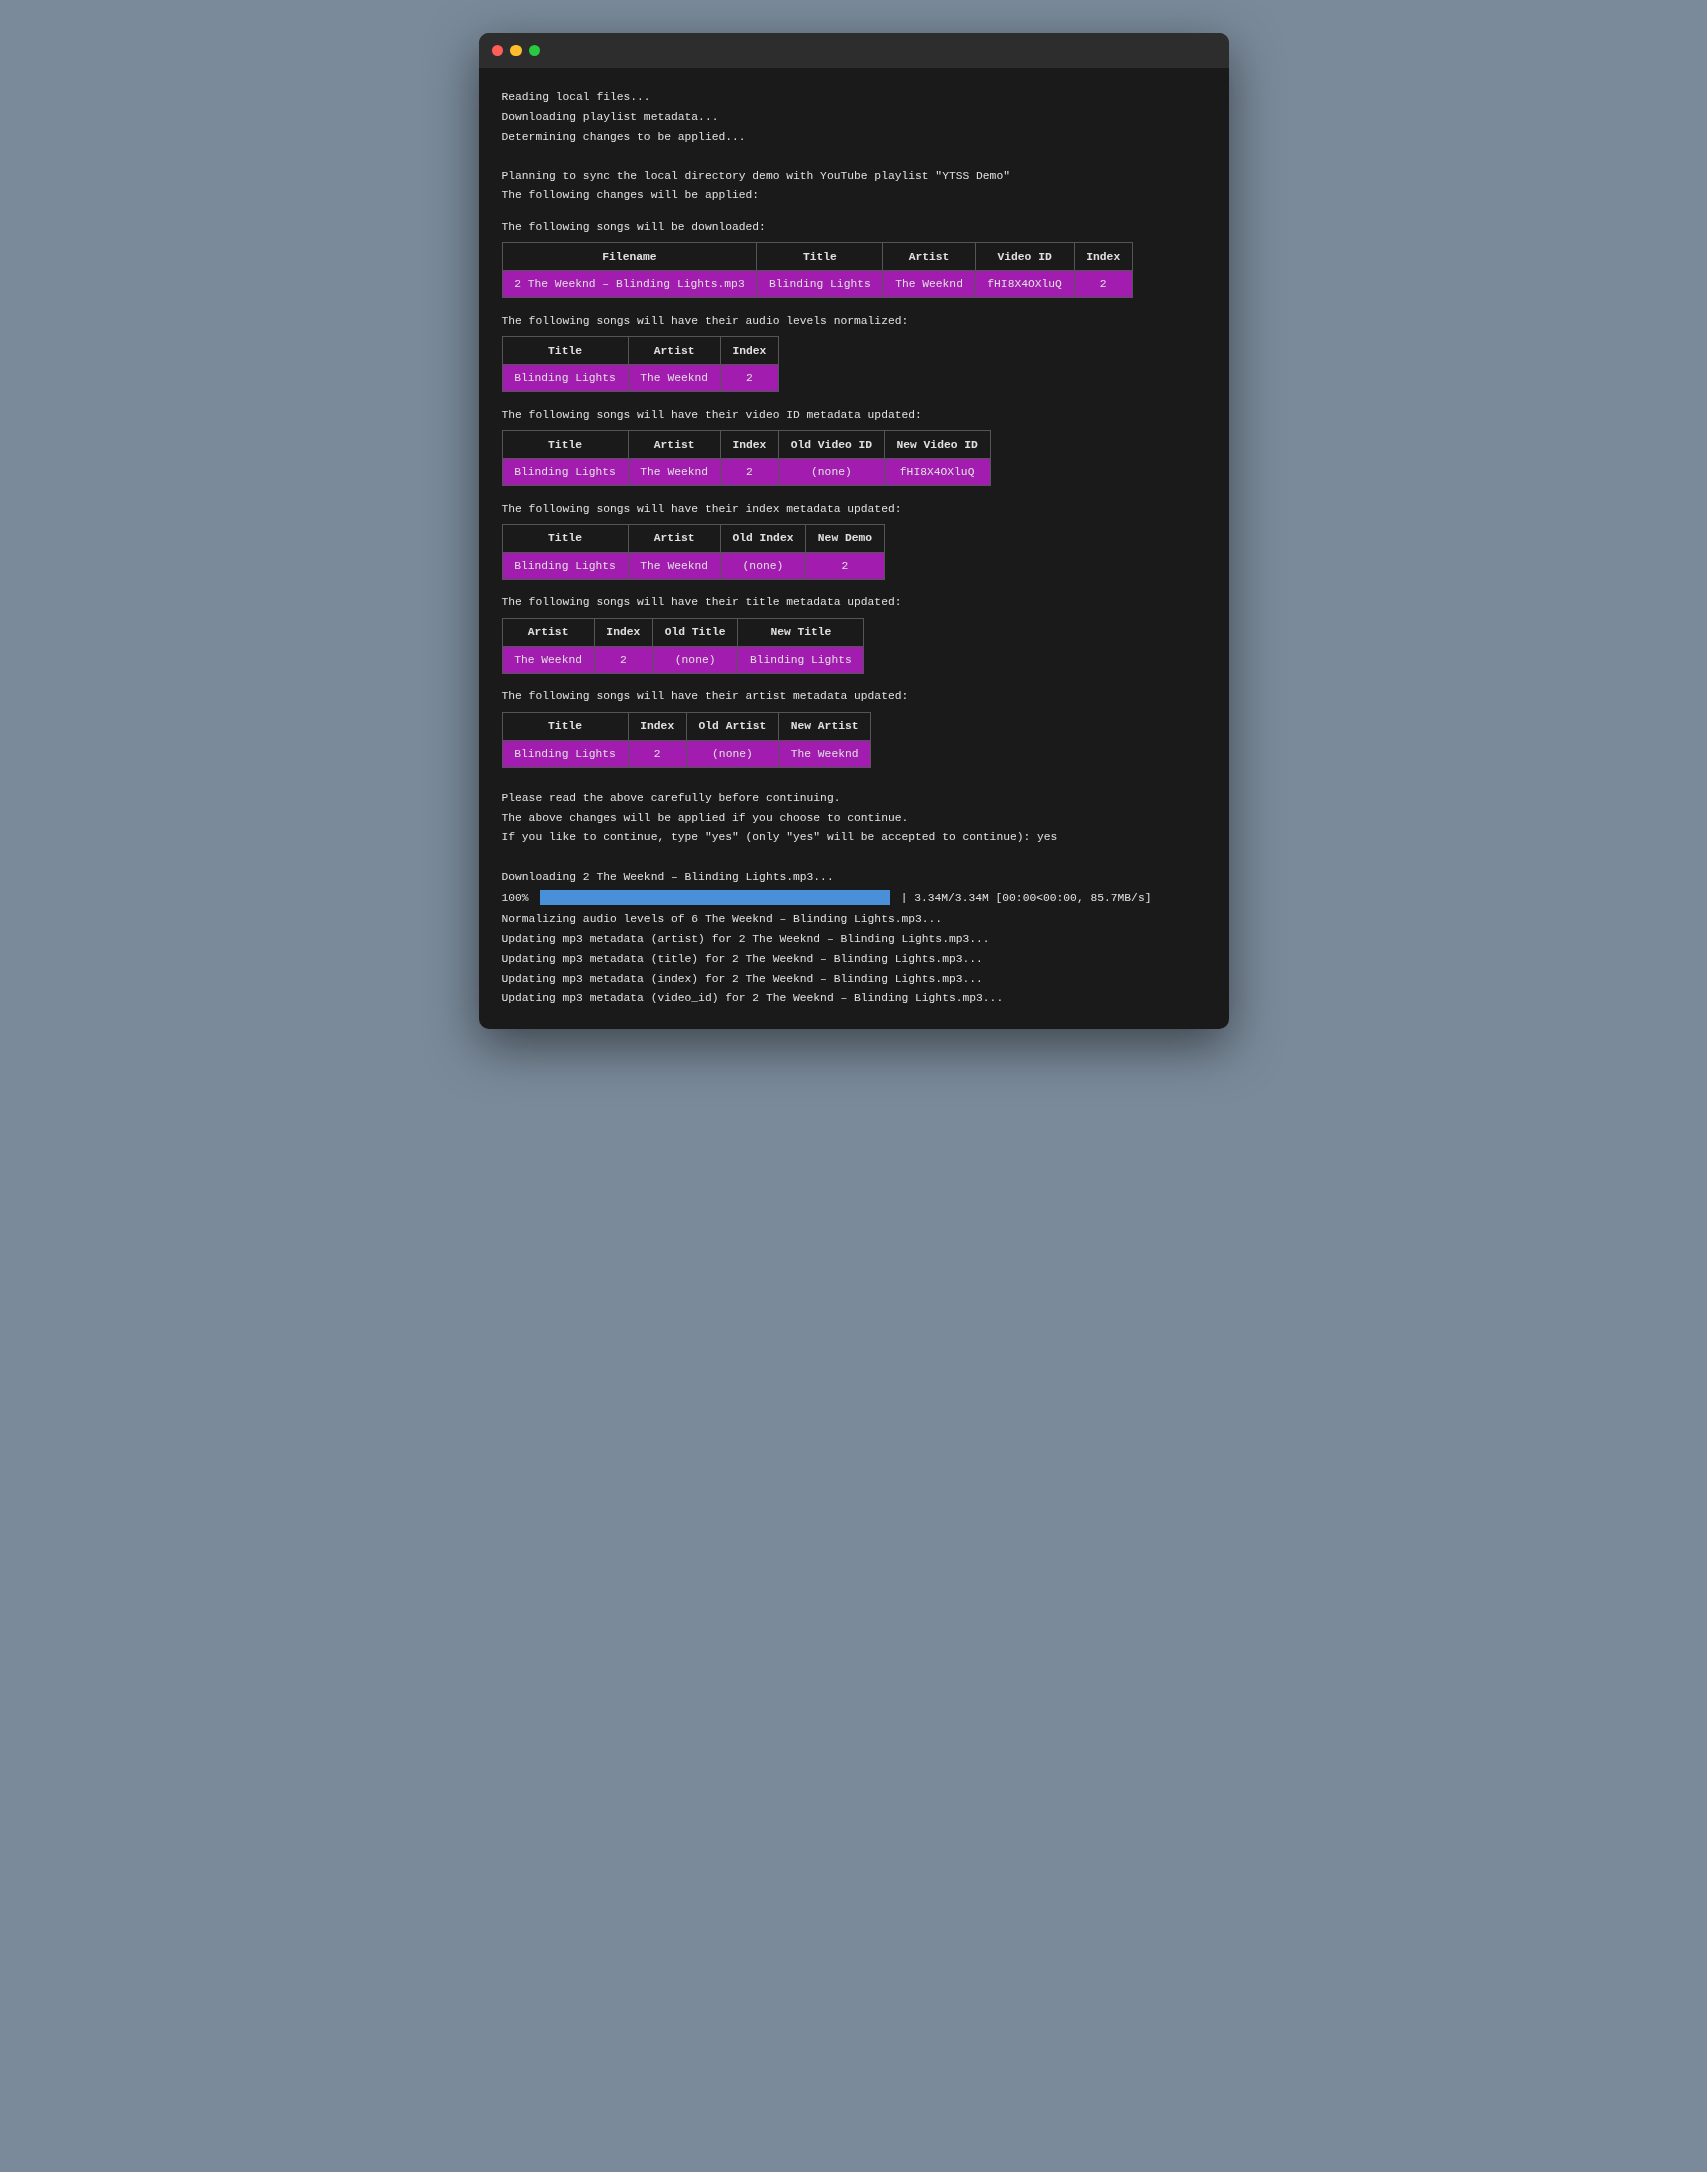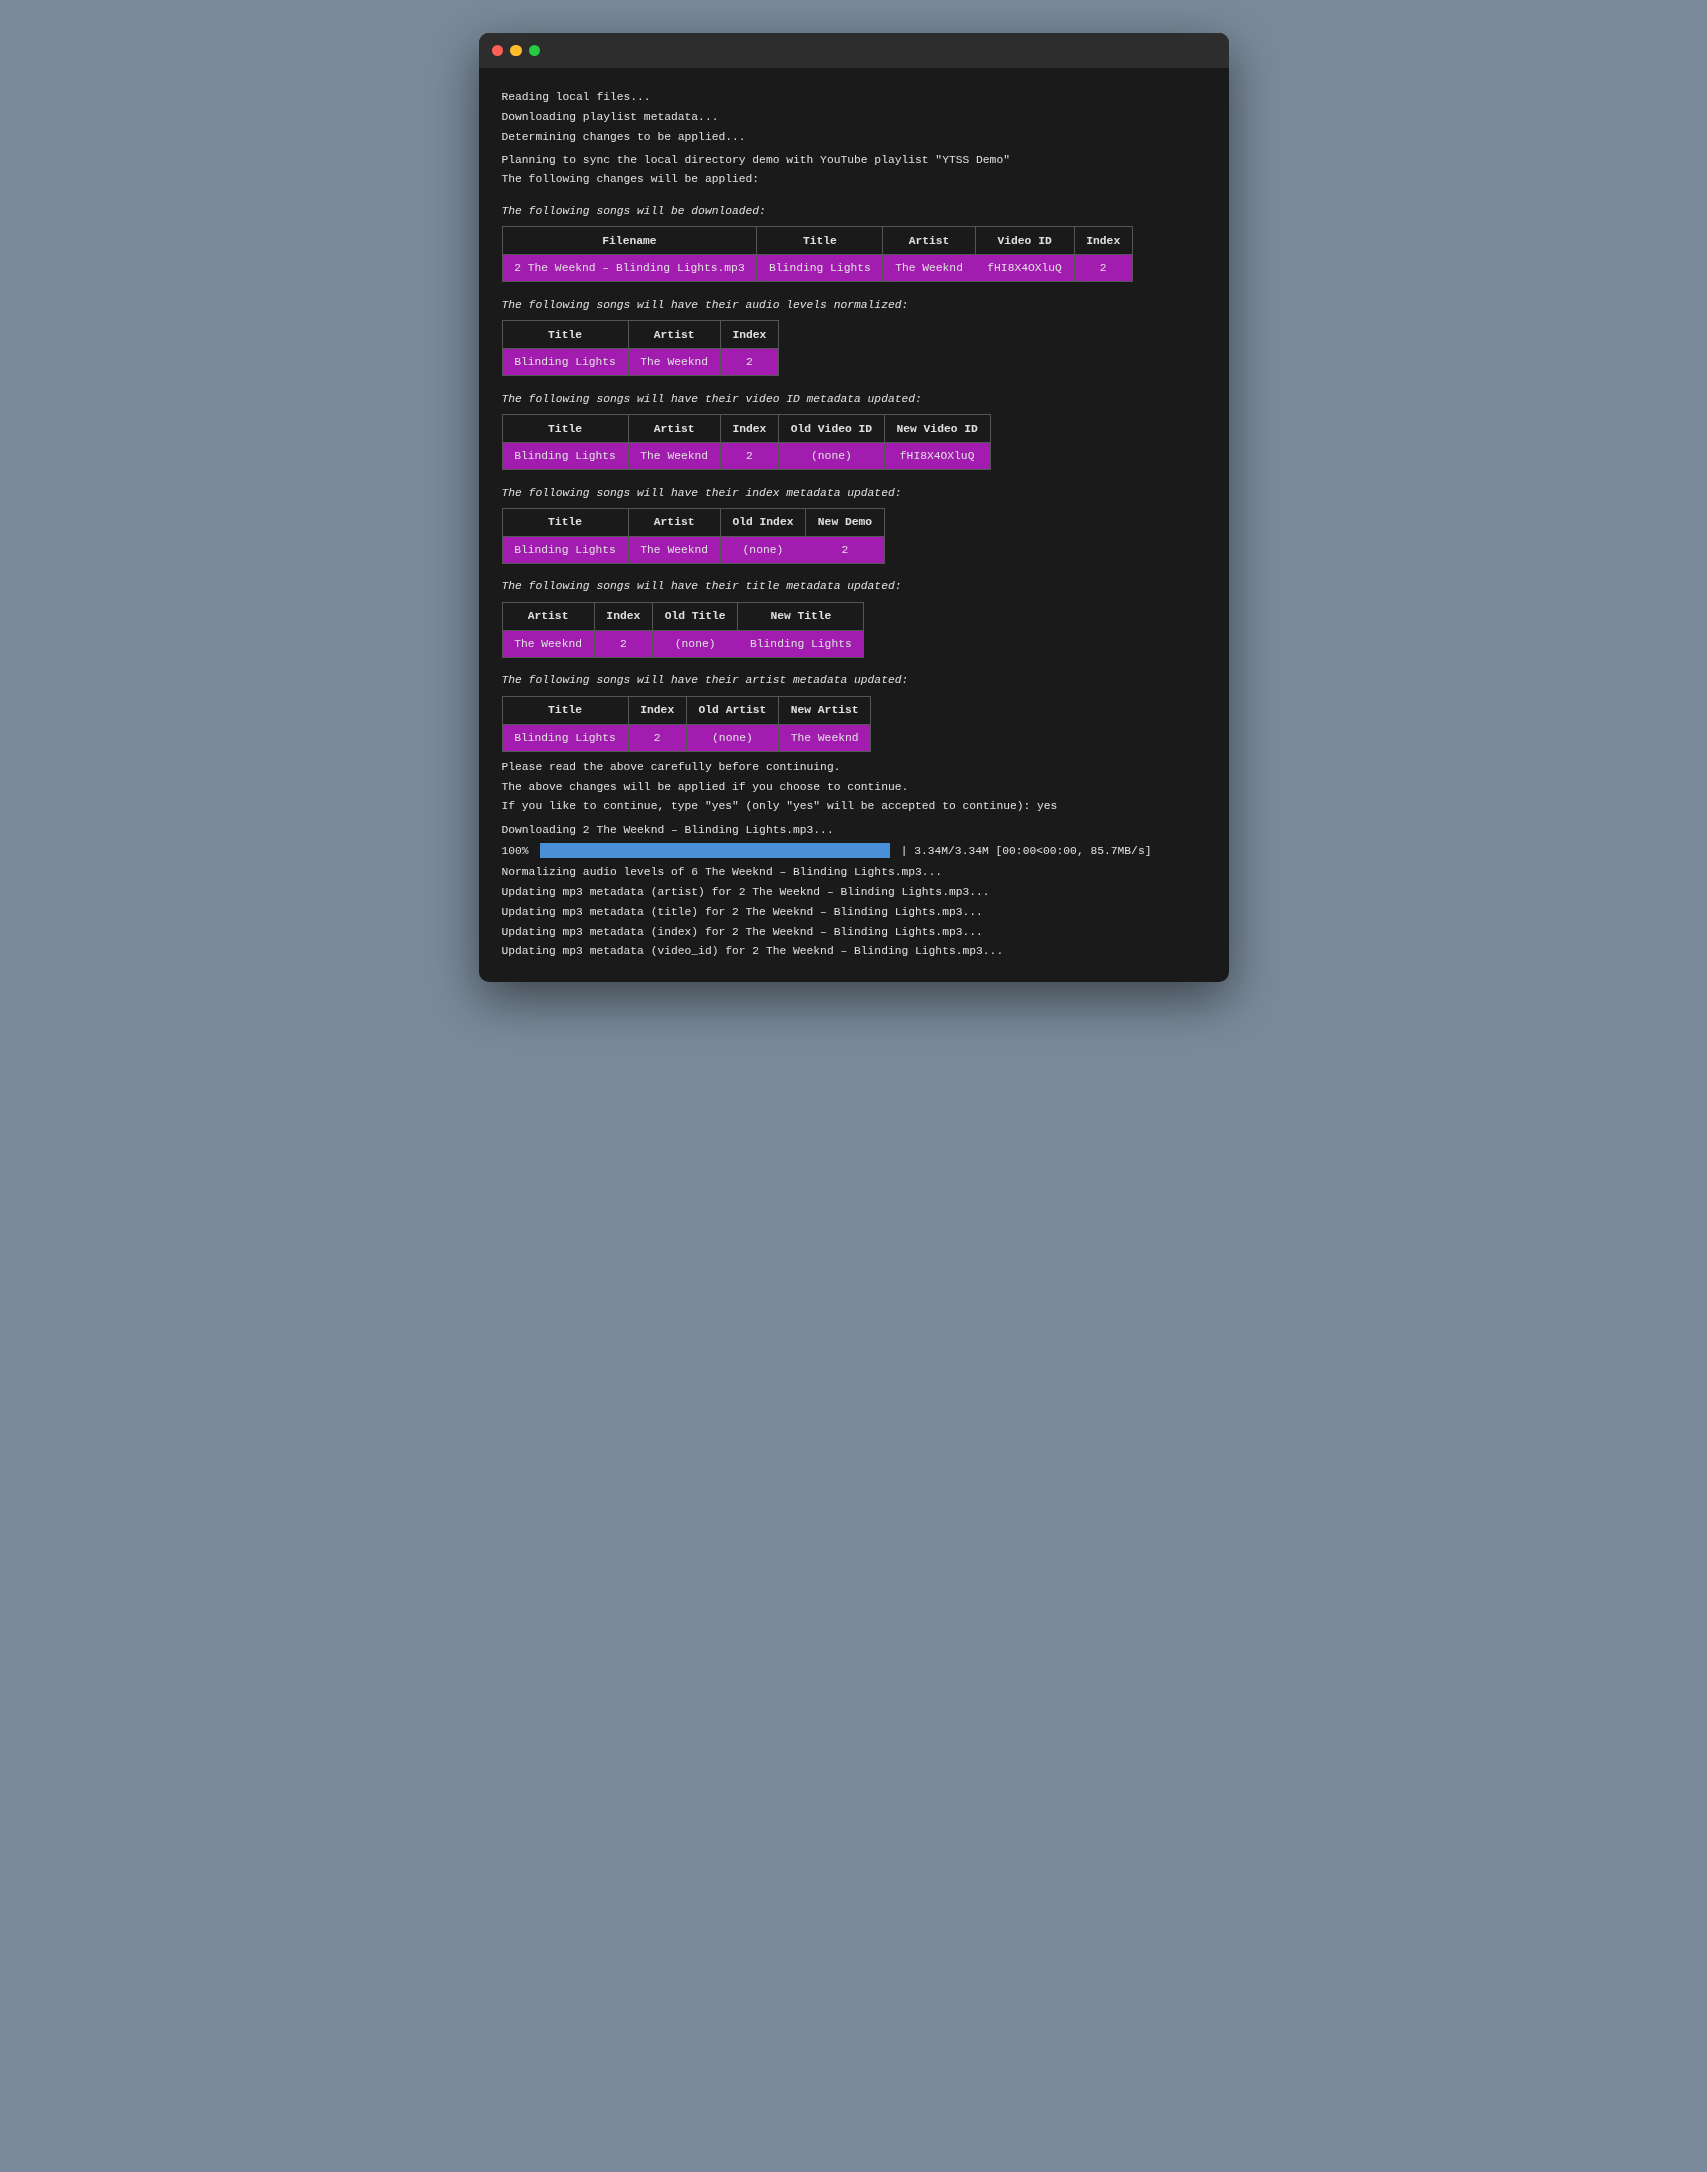--- a/index.html
+++ b/index.html
@@ -49,27 +49,26 @@
       color: #e0e0e0;
       font-size: 11.3px;
       line-height: 1.6;
     }
 
     .line {
       margin-bottom: 1.7px;
     }
 
     .section-gap {
-      margin-top: 5px;
+      margin-top: 21px;
     }
 
     .section-label {
       margin: 13.3px 0 6.7px 0;
       color: #e0e0e0;
-      font-style: italic;
     }
 
     table {
       border-collapse: collapse;
       margin-bottom: 6px;
       font-size: 11.3px;
       font-family: 'Courier New', Courier, monospace;
     }
 
     th, td {

